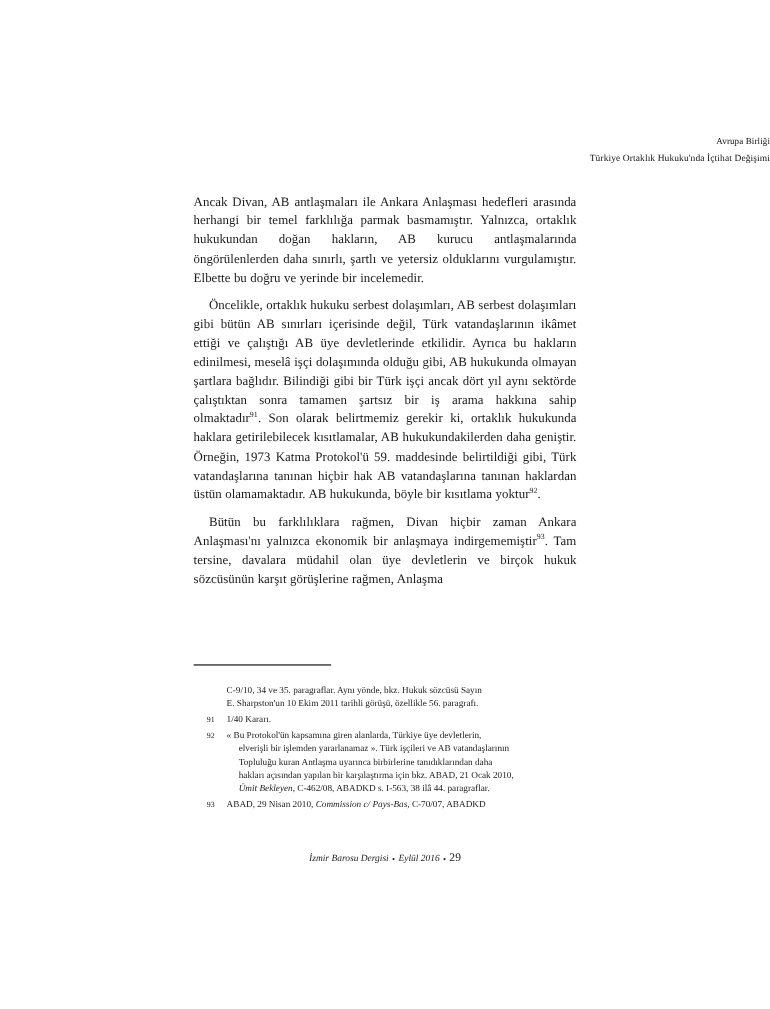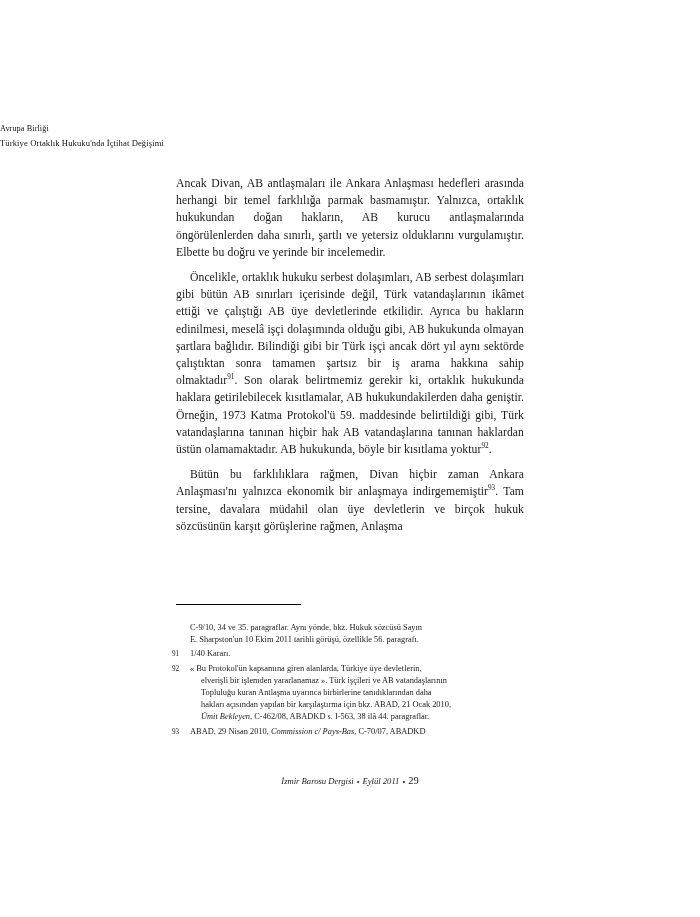--- a/index.html
+++ b/index.html
@@ -20,21 +20,21 @@
     left: 0; top: 0;
     width: 700px;
     height: 917px;
     background: #ffffff;
   }
   .header {
     position: absolute;
     top: 122px;
     left: 0;
     width: 700px;
-    text-align: left;
+    text-align: right;
   }
   .header-line {
     font-size: 8.2px;
     line-height: 14px;
     letter-spacing: 0.1px;
     color: #111;
   }
   .header-line.second {
     font-size: 8.6px;
   }
@@ -68,21 +68,21 @@
     position: absolute;
     top: 604px;
     left: 176px;
     width: 125px;
     height: 0;
     border-top: 0.8px solid #000;
   }
   .footnotes {
     position: absolute;
     top: 622px;
-    left: 172px;
+    left: 188px;
     width: 348px;
   }
   .fn {
     position: relative;
     font-size: 8.4px;
     line-height: 12.2px;
     text-align: justify;
     padding-left: 18px;
     margin-bottom: 2px;
   }
@@ -167,16 +167,16 @@
     </div>
 
     <div class="fn">
       <span class="num">93</span>
       <span class="hang"><span>ABAD, 29 Nisan 2010, </span><i>Commission c/ Pays-Bas</i><span>, C-70/07, ABADKD</span></span>
     </div>
 
   </div>
 
   <div class="footer">
-    <span class="journal">İzmir Barosu Dergisi</span><span class="dot">•</span><span class="journal">Eylül 2011</span><span class="dot">•</span><span class="pg">29</span>
+    <span class="journal">İzmir Barosu Dergisi</span><span class="dot">•</span><span class="journal">Eylül 2016</span><span class="dot">•</span><span class="pg">29</span>
   </div>
 
 </div>
 
 </body></html>

